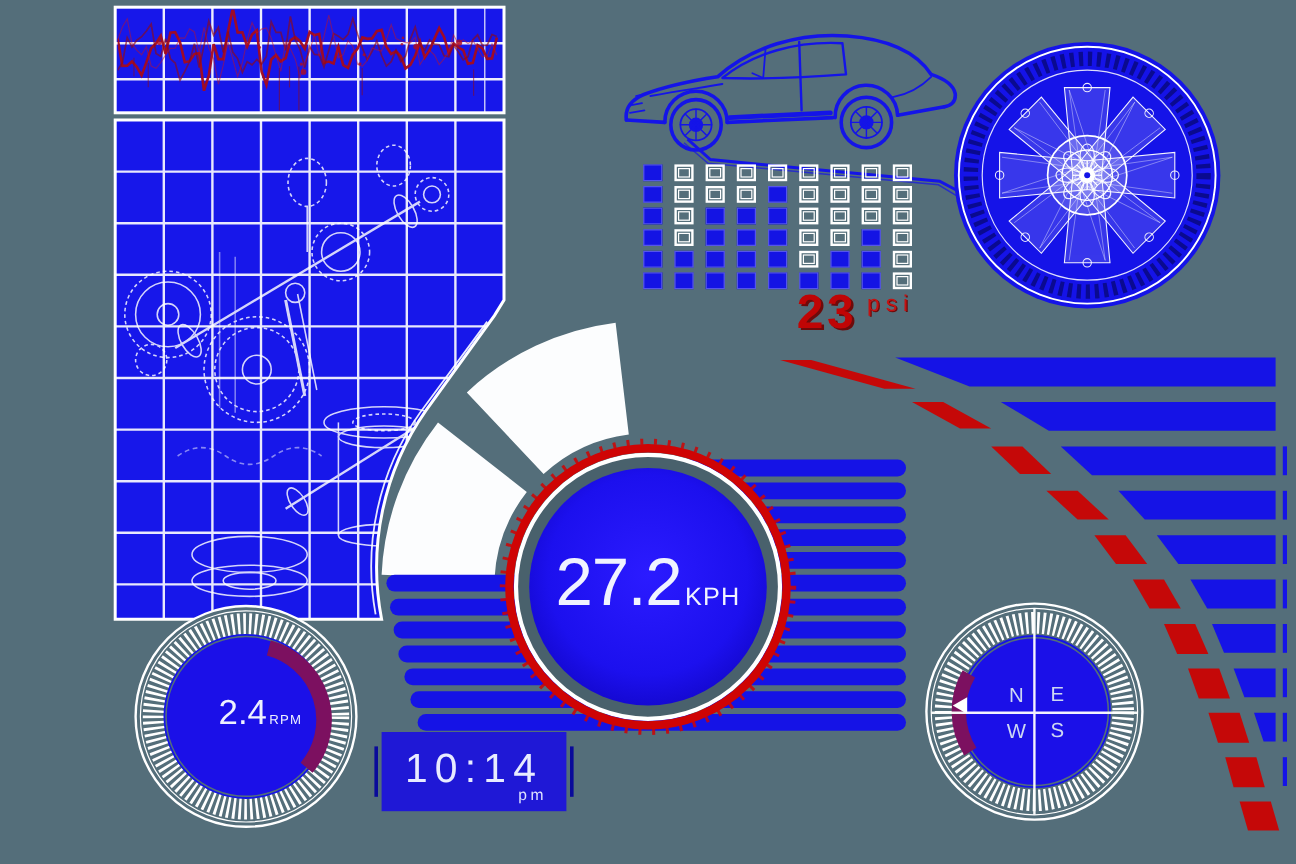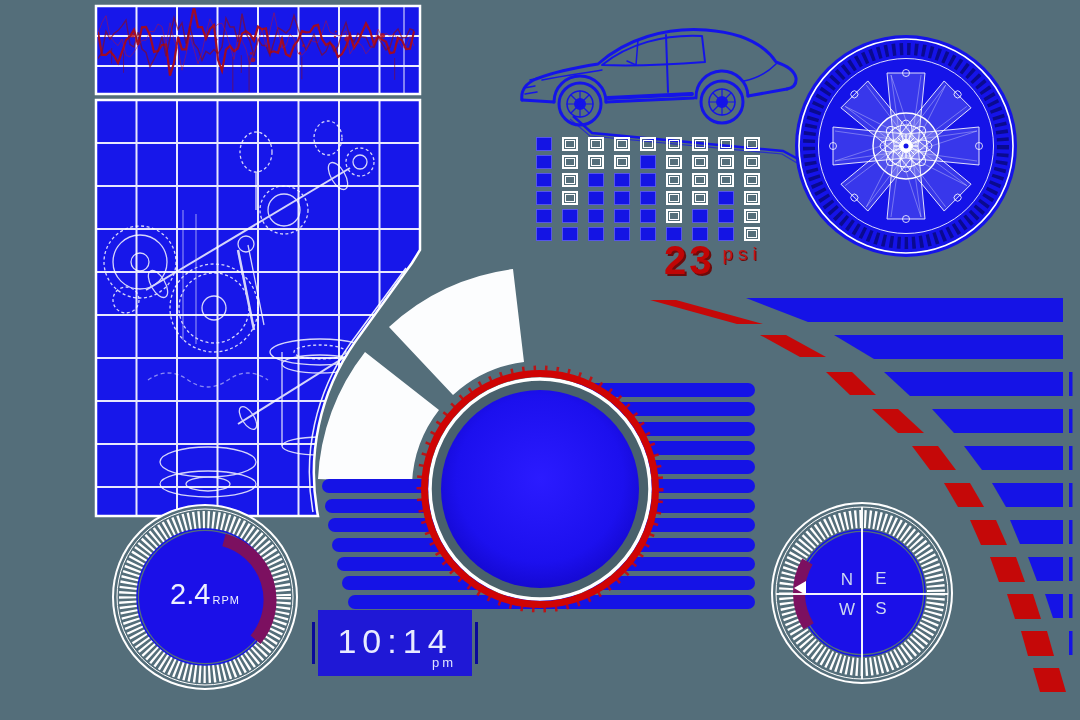--- a/index.html
+++ b/index.html
@@ -16,21 +16,21 @@
   
   .psi-wrap{position:absolute;left:664px;top:238px;white-space:nowrap;}
   .psi-num{font-size:40px;font-weight:bold;color:#c00505;text-shadow:2px 2px 0 #6d0b0b;letter-spacing:3px;}
   .psi-unit{font-size:19px;font-weight:normal;color:#c51212;letter-spacing:5px;position:relative;top:-14px;margin-left:8px;
             text-shadow:1px 1px 0 #6d0b0b;}
   
   .speed-text{position:absolute;left:430px;top:452px;width:220px;text-align:center;color:#f0f3ff;}
   .speed-text .big{font-size:56px;letter-spacing:-1px;}
   .speed-text .unit{font-size:21px;margin-left:3px;letter-spacing:1px;}
   
-  .rpm-text{position:absolute;left:148px;top:578px;width:114px;text-align:center;color:#eef1ff;}
+  .rpm-text{position:absolute;left:160px;top:578px;width:114px;text-align:center;color:#eef1ff;}
   .rpm-text .big{font-size:29px;}
   .rpm-text .unit{font-size:11px;margin-left:2px;letter-spacing:1px;}
   
   .infobox{position:absolute;width:154px;height:66px;background:#1f18d6;color:#e8ebff;}
   .infobox .digits{position:absolute;left:0;right:0;top:12px;text-align:center;font-size:34px;letter-spacing:6px;}
   .infobox .sub{position:absolute;right:16px;bottom:6px;font-size:13px;letter-spacing:3px;color:#dfe3ff;}
   .infobox::before,.infobox::after{content:"";position:absolute;top:12px;width:3px;height:42px;background:#0a0a9a;}
   .infobox::before{left:-6px;} .infobox::after{right:-6px;}
   #clock-box{left:318px;top:610px;}
   #odo-box{left:610px;top:610px;}
@@ -446,20 +446,23 @@
           <circle cx="186" cy="113" r="3.5" fill="none" stroke="#fff" stroke-width="0.9" opacity="0.9"></circle>
           <ellipse cx="113" cy="97" rx="6" ry="10" fill="none" stroke="#fff" stroke-width="1" opacity="0.9"></ellipse>
         </g>
       </g>
     <circle cx="113" cy="113" r="33" fill="rgba(255,255,255,0.12)" stroke="#fff" stroke-width="1.4"></circle>
     <circle cx="113" cy="113" r="21" fill="none" stroke="#fff" stroke-width="1.2"></circle>
     <circle cx="113" cy="113" r="6.5" fill="#fff"></circle>
     <circle cx="113" cy="113" r="2.5" fill="#1414e8"></circle>
   </svg>
 
+  <div class="speed-text">
+    <span class="big">27.2</span><span class="unit">KPH</span>
+  </div>
 
   <svg id="rpm" style="left:108px;top:500px" width="194" height="194" viewBox="0 0 194 194">
     <circle cx="97" cy="97" r="92" fill="#546e7a"></circle>
     <circle cx="97" cy="97" r="92" fill="none" stroke="#fff" stroke-width="2"></circle>
     <circle cx="97" cy="97" r="88" fill="none" stroke="#fff" stroke-width="1"></circle>
     <circle cx="97" cy="97" r="77" fill="none" stroke="#fff" stroke-width="18" stroke-dasharray="2.2,2.6"></circle>
     <circle cx="97" cy="97" r="68" fill="none" stroke="#1414e8" stroke-width="1.5"></circle>
     <circle cx="97" cy="97" r="66" fill="#1b10e8"></circle>
     <path d="M116,40 A62,62 0 0 1 147.5,139.8" fill="none" stroke="#7c1060" stroke-width="13"></path>
   </svg>

